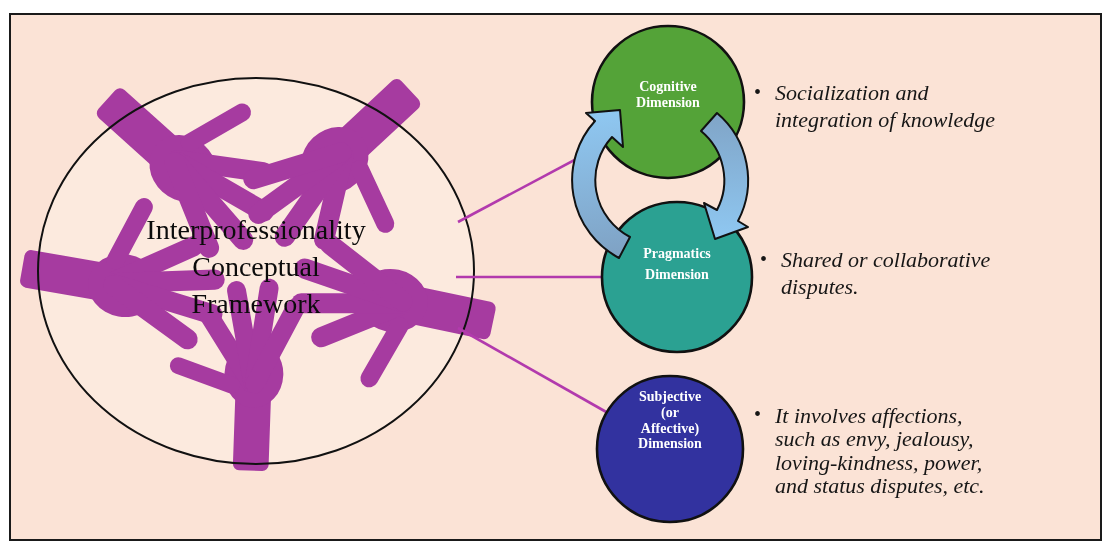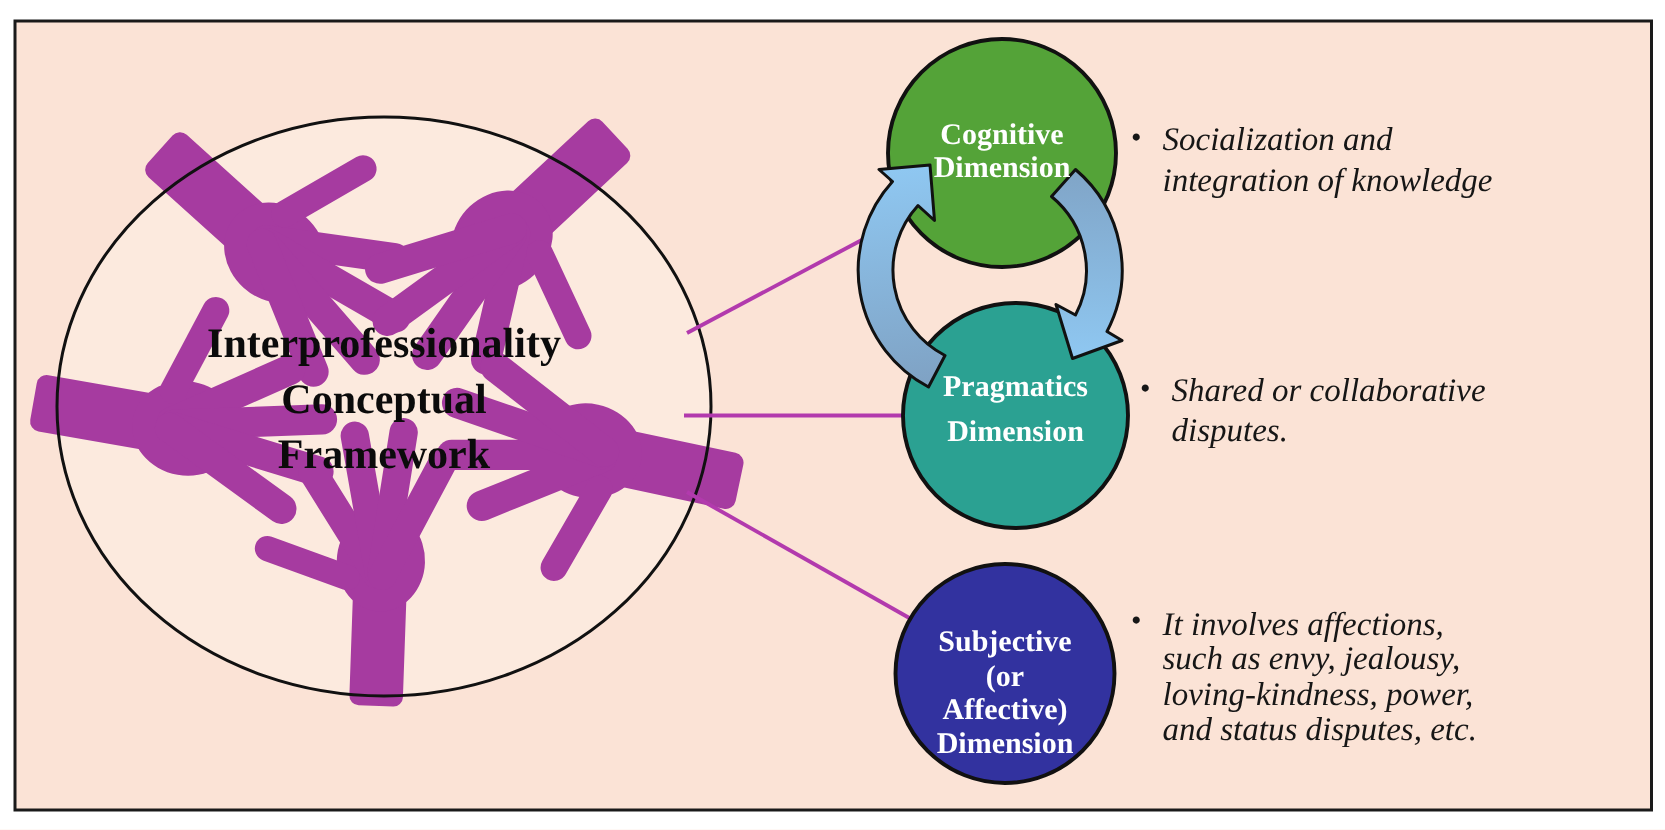--- a/index.html
+++ b/index.html
@@ -2,26 +2,26 @@
 <html><head>
 <meta charset="utf-8">
 <style>
   html,body{margin:0;padding:0;background:#ffffff;}
   body{width:1110px;height:553px;position:relative;overflow:hidden;
        font-family:"Liberation Serif","DejaVu Serif",serif;}
   #stage{position:absolute;left:0;top:0;width:1110px;height:553px;}
   svg{position:absolute;left:0;top:0;}
   .txt{position:absolute;white-space:pre-line;}
   #title{left:66px;top:212px;width:380px;text-align:center;
-         font-size:28px;font-weight:bold;line-height:1.32;color:#0b0b0b;}
+         font-size:28px;font-weight:normal;line-height:1.32;color:#0b0b0b;}
   .circle-label{position:absolute;width:180px;text-align:center;color:#ffffff;
-                font-weight:bold;font-size:20px;white-space:pre-line;}
+                font-weight:bold;font-size:14px;white-space:pre-line;}
   #label-cognitive{left:578px;top:79px;line-height:1.12;}
   #label-pragmatics{left:587px;top:243px;line-height:1.5;}
-  #label-subjective{left:580px;top:417px;line-height:1.13;}
+  #label-subjective{left:580px;top:389px;line-height:1.13;}
   .note{position:absolute;display:flex;align-items:flex-start;color:#161616;
         font-size:22px;line-height:1.22;}
   .note .marker{width:21px;flex:0 0 21px;font-size:20px;}
   .note .note-text{white-space:pre-line;font-style:italic;}
   #note-1{left:754px;top:80px;}
   #note-2{left:760px;top:247px;}
   #note-3{left:754px;top:404px;line-height:1.06;}
 </style>
 </head>
 <body>

